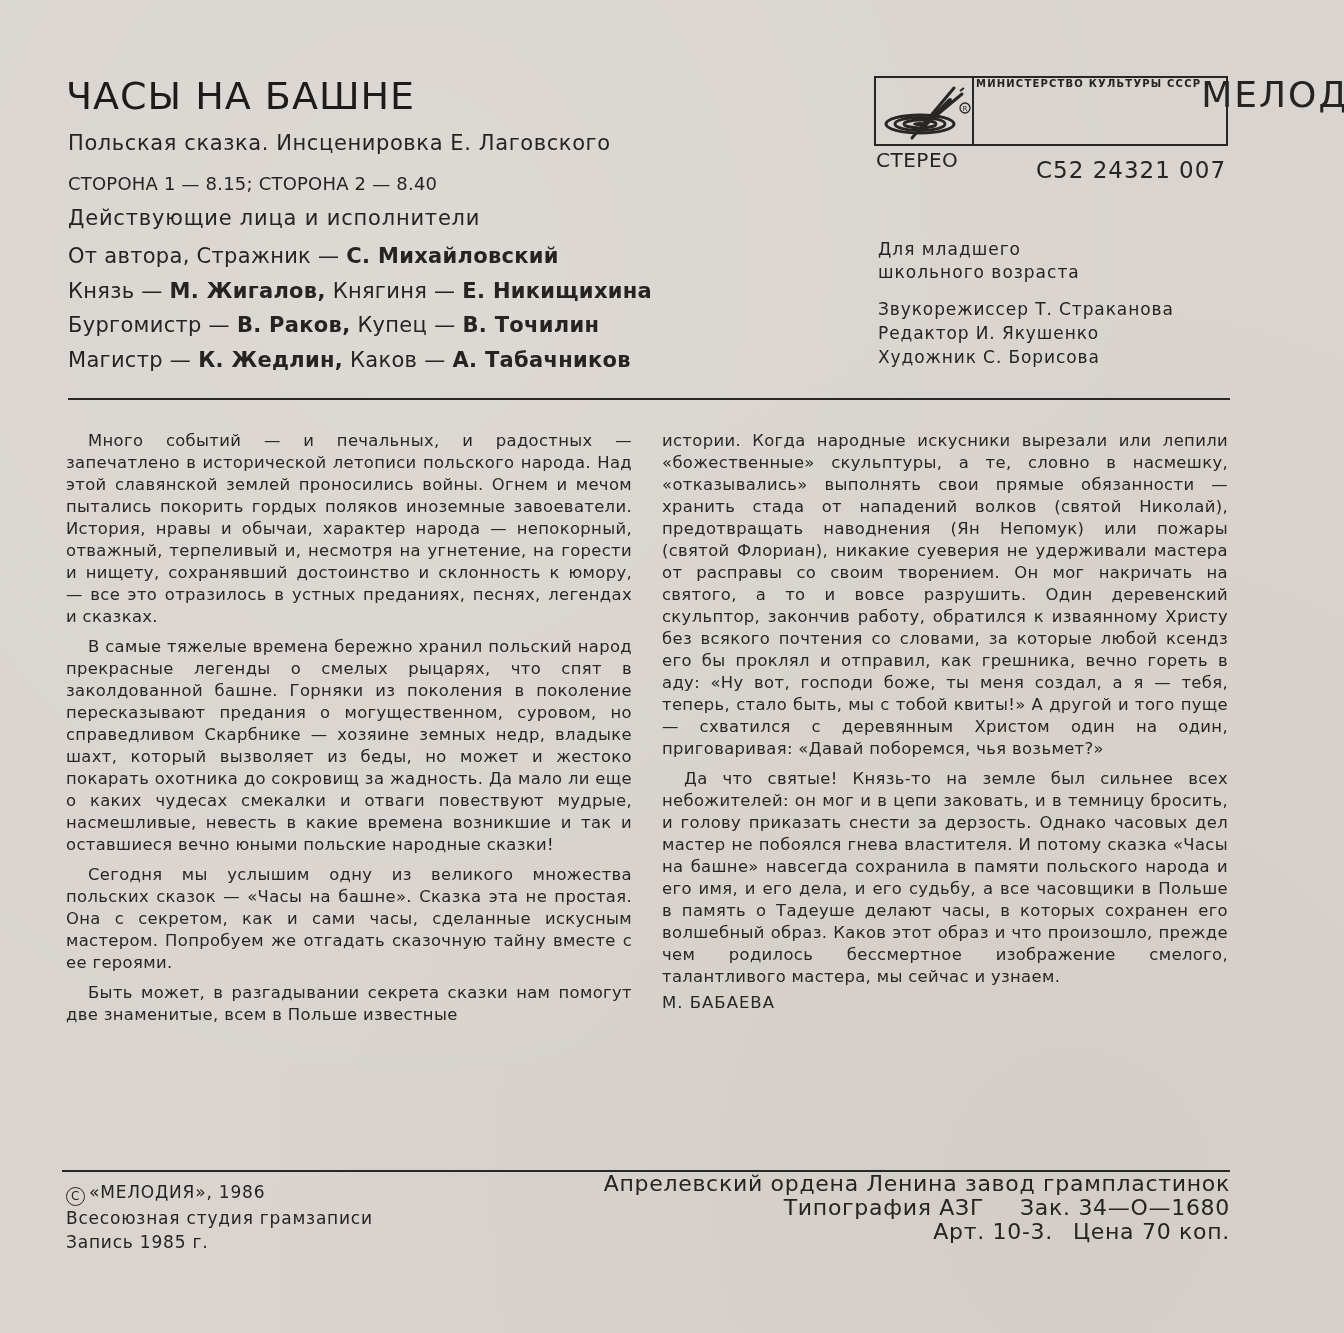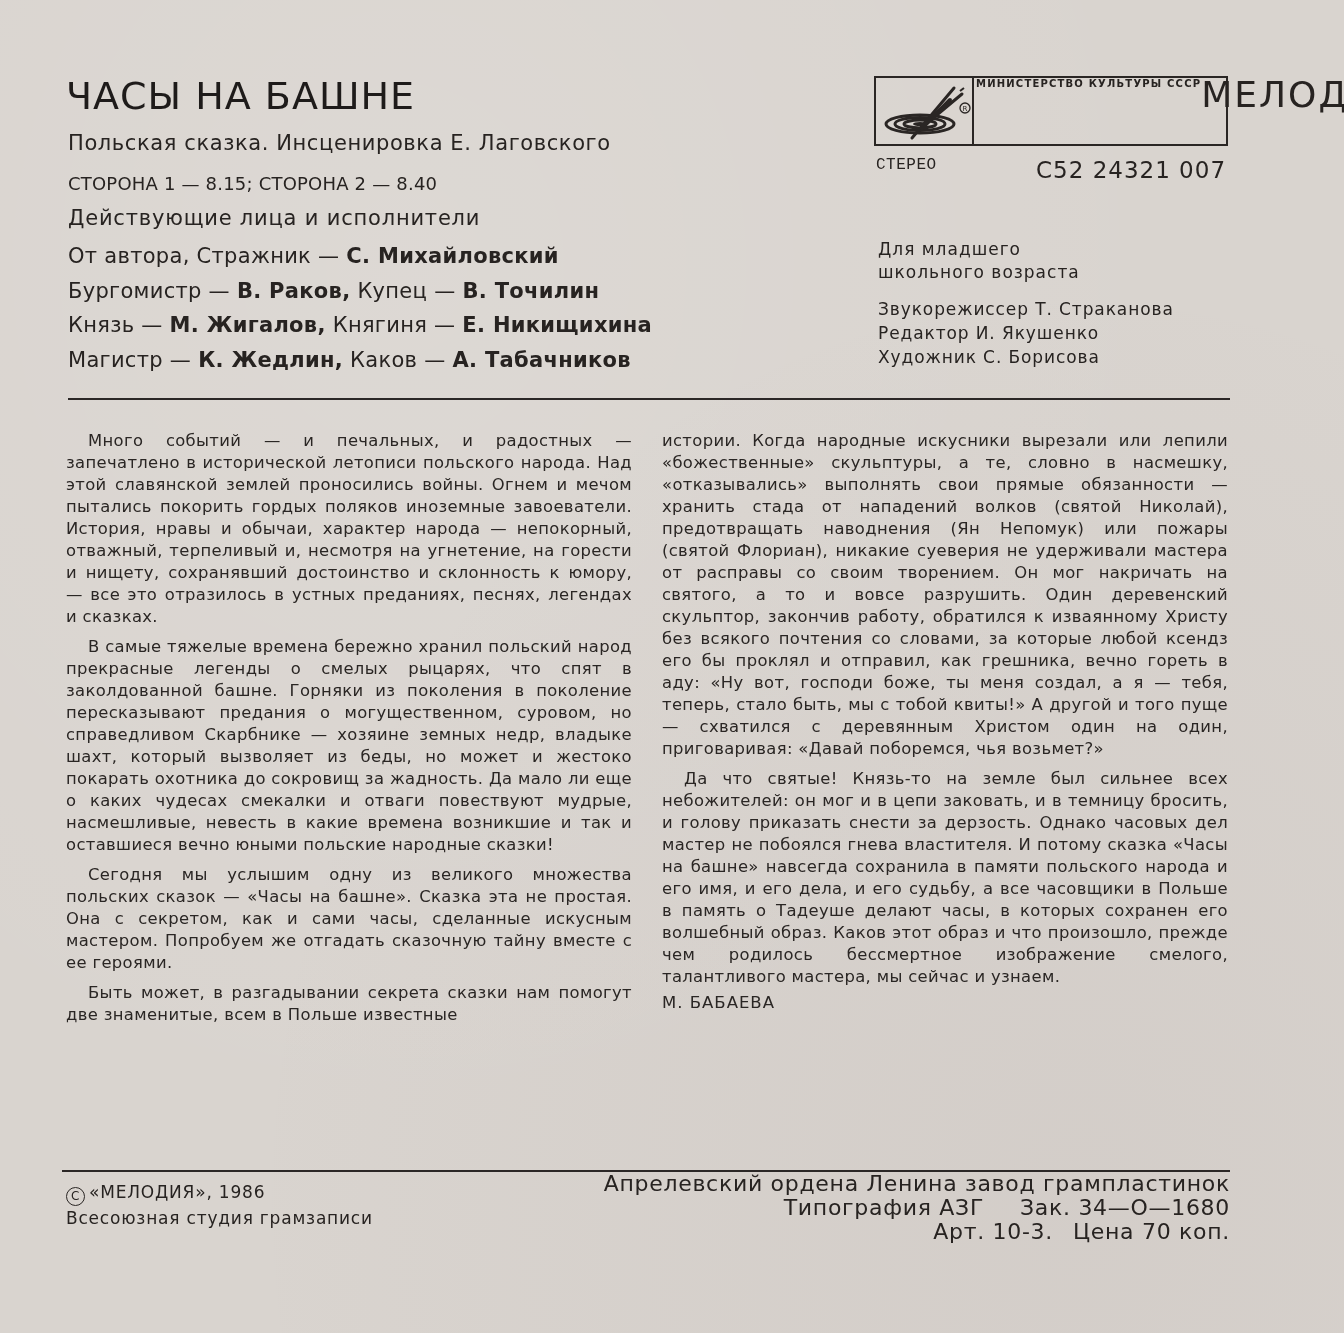--- a/index.html
+++ b/index.html
@@ -34,21 +34,21 @@
       border: 2px solid #2a2624; box-sizing: border-box; display: flex;
     }
     .logo-emblem {
       width: 98px; height: 100%; border-right: 2px solid #2a2624; box-sizing: border-box;
       position: relative;
     }
     .logo-text { flex: 1; display: flex; flex-direction: row; align-items: flex-start; justify-content: center; padding: 0 2px; }
     .logo-top { font-size: 10px; letter-spacing: 1.2px; font-weight: bold; line-height: 11px; white-space: nowrap; }
     .logo-main { font-size: 36px; letter-spacing: 2px; line-height: 34px; font-weight: normal; white-space: nowrap; }
     .logo-bottom { font-size: 9px; letter-spacing: 0.4px; font-weight: bold; line-height: 11px; white-space: nowrap; border-top: 1px solid #f97316; padding-top: 10px; }
-    .stereo { left: 876px; top: 156px; font-size: 16px; letter-spacing: 0.5px; white-space: nowrap; font-family: Liberation Mono, monospace; }
+    .stereo { left: 876px; top: 148px; font-size: 20px; letter-spacing: 0.5px; white-space: nowrap; }
     .catalog { left: 1036px; top: 157px; font-size: 23px; letter-spacing: 1px; white-space: nowrap; }
     .age { left: 878px; top: 238px; font-size: 17px; letter-spacing: 1px; line-height: 23px; }
     .credits { left: 878px; top: 297px; font-size: 17px; letter-spacing: 0.9px; line-height: 24px; }
     .credits div, .age div { white-space: nowrap; }
 
     
     .rule { height: 2px; background: #2b2726; }
     .rule-top { left: 68px; top: 398px; width: 1162px; }
     .rule-bottom { left: 62px; top: 1170px; width: 1168px; height: 2px; }
 
@@ -83,24 +83,24 @@
 <div class="abs title">ЧАСЫ НА БАШНЕ</div>
 <div class="abs subtitle">Польская сказка. Инсценировка Е. Лаговского</div>
 <div class="abs durations">СТОРОНА 1 — 8.15; СТОРОНА 2 — 8.40</div>
 <div class="abs cast-heading">Действующие лица и исполнители</div>
 
 <div class="abs cast">
   <div class="cast-line">
     <span class="role">От автора, Стражник — </span><span class="actor">С. Михайловский</span>
   </div>
   <div class="cast-line">
-    <span class="role">Бургомистр — </span><span class="actor">В. Раков,</span><span class="role"> Купец — </span><span class="actor">В. Точилин</span>
+    <span class="role">Князь — </span><span class="actor">М. Жигалов,</span><span class="role"> Княгиня — </span><span class="actor">Е. Никищихина</span>
   </div>
   <div class="cast-line">
-    <span class="role">Князь — </span><span class="actor">М. Жигалов,</span><span class="role"> Княгиня — </span><span class="actor">Е. Никищихина</span>
+    <span class="role">Бургомистр — </span><span class="actor">В. Раков,</span><span class="role"> Купец — </span><span class="actor">В. Точилин</span>
   </div>
   <div class="cast-line">
     <span class="role">Магистр — </span><span class="actor">К. Жедлин,</span><span class="role"> Каков — </span><span class="actor">А. Табачников</span>
   </div>
 </div>
 
 <div class="abs logo-box">
   <div class="logo-emblem">
     <svg width="96" height="66" viewBox="0 0 96 66" xmlns="http://www.w3.org/2000/svg">
 
@@ -150,19 +150,20 @@
   <p class="cont">истории. Когда народные искусники вырезали или лепили «божественные» скульптуры, а те, словно в насмешку, «отказывались» выполнять свои прямые обязанности — хранить стада от нападений волков (святой Николай), предотвращать наводнения (Ян Непомук) или пожары (святой Флориан), никакие суеверия не удерживали мастера от расправы со своим творением. Он мог накричать на святого, а то и вовсе разрушить. Один деревенский скульптор, закончив работу, обратился к изваянному Христу без всякого почтения со словами, за которые любой ксендз его бы проклял и отправил, как грешника, вечно гореть в аду: «Ну вот, господи боже, ты меня создал, а я — тебя, теперь, стало быть, мы с тобой квиты!» А другой и того пуще — схватился с деревянным Христом один на один, приговаривая: «Давай поборемся, чья возьмет?»</p>
   <p class="hangless">Да что святые! Князь-то на земле был сильнее всех небожителей: он мог и в цепи заковать, и в темницу бросить, и голову приказать снести за дерзость. Однако часовых дел мастер не побоялся гнева властителя. И потому сказка «Часы на башне» навсегда сохранила в памяти польского народа и его имя, и его дела, и его судьбу, а все часовщики в Польше в память о Тадеуше делают часы, в которых сохранен его волшебный образ. Каков этот образ и что произошло, прежде чем родилось бессмертное изображение смелого, талантливого мастера, мы сейчас и узнаем.</p>
   <div class="signature">М. БАБАЕВА</div>
 </div>
 
 <div class="abs rule rule-bottom"></div>
 
 <div class="abs foot-left">
   <div><span class="copy-sym">C</span><span>«МЕЛОДИЯ», 1986</span></div>
   <div>Всесоюзная студия грамзаписи</div>
+  <div>Запись 1985 г.</div>
 </div>
 
 <div class="abs foot-right">
   <div>Апрелевский ордена Ленина завод грампластинок</div>
   <div><span>Типография АЗГ</span><span class="gap"></span><span>Зак. 34—О—1680</span></div>
   <div><span>Арт. 10-3.</span><span class="gap2"></span><span>Цена 70 коп.</span></div>
 </div>
 
 </body></html>

